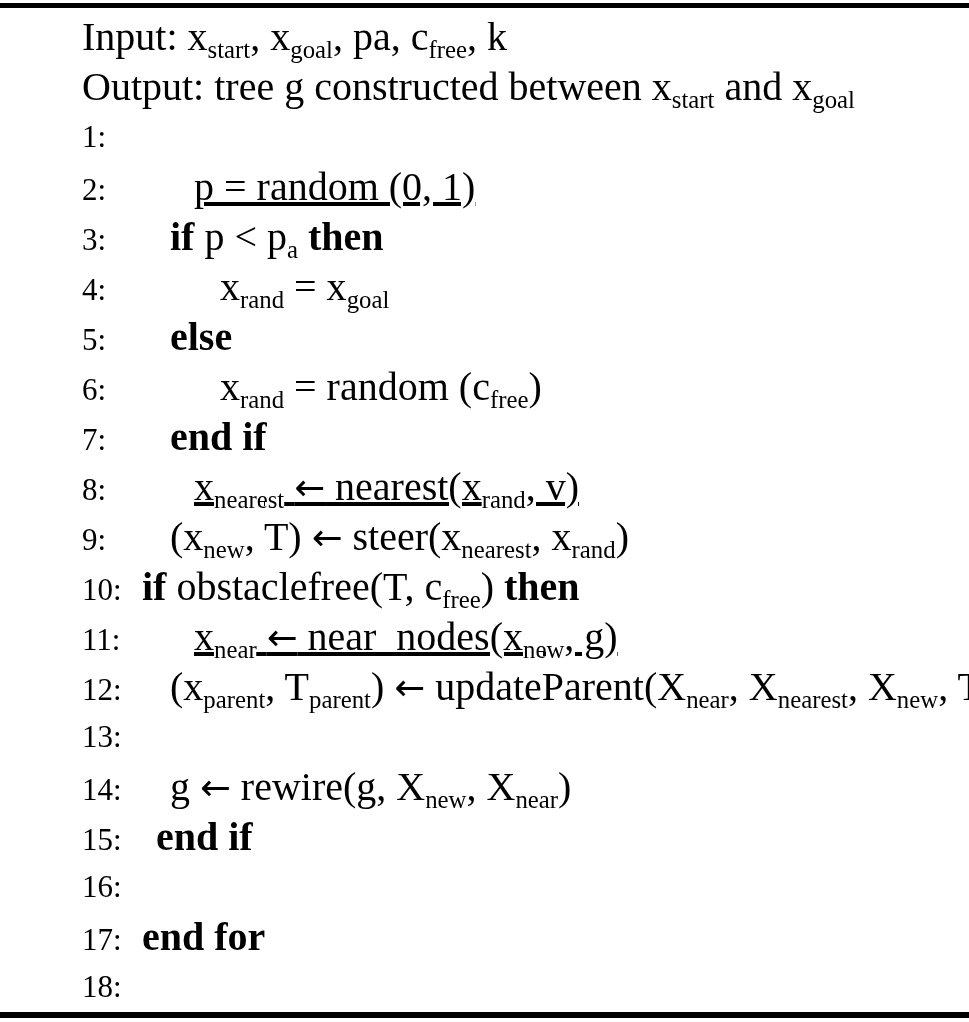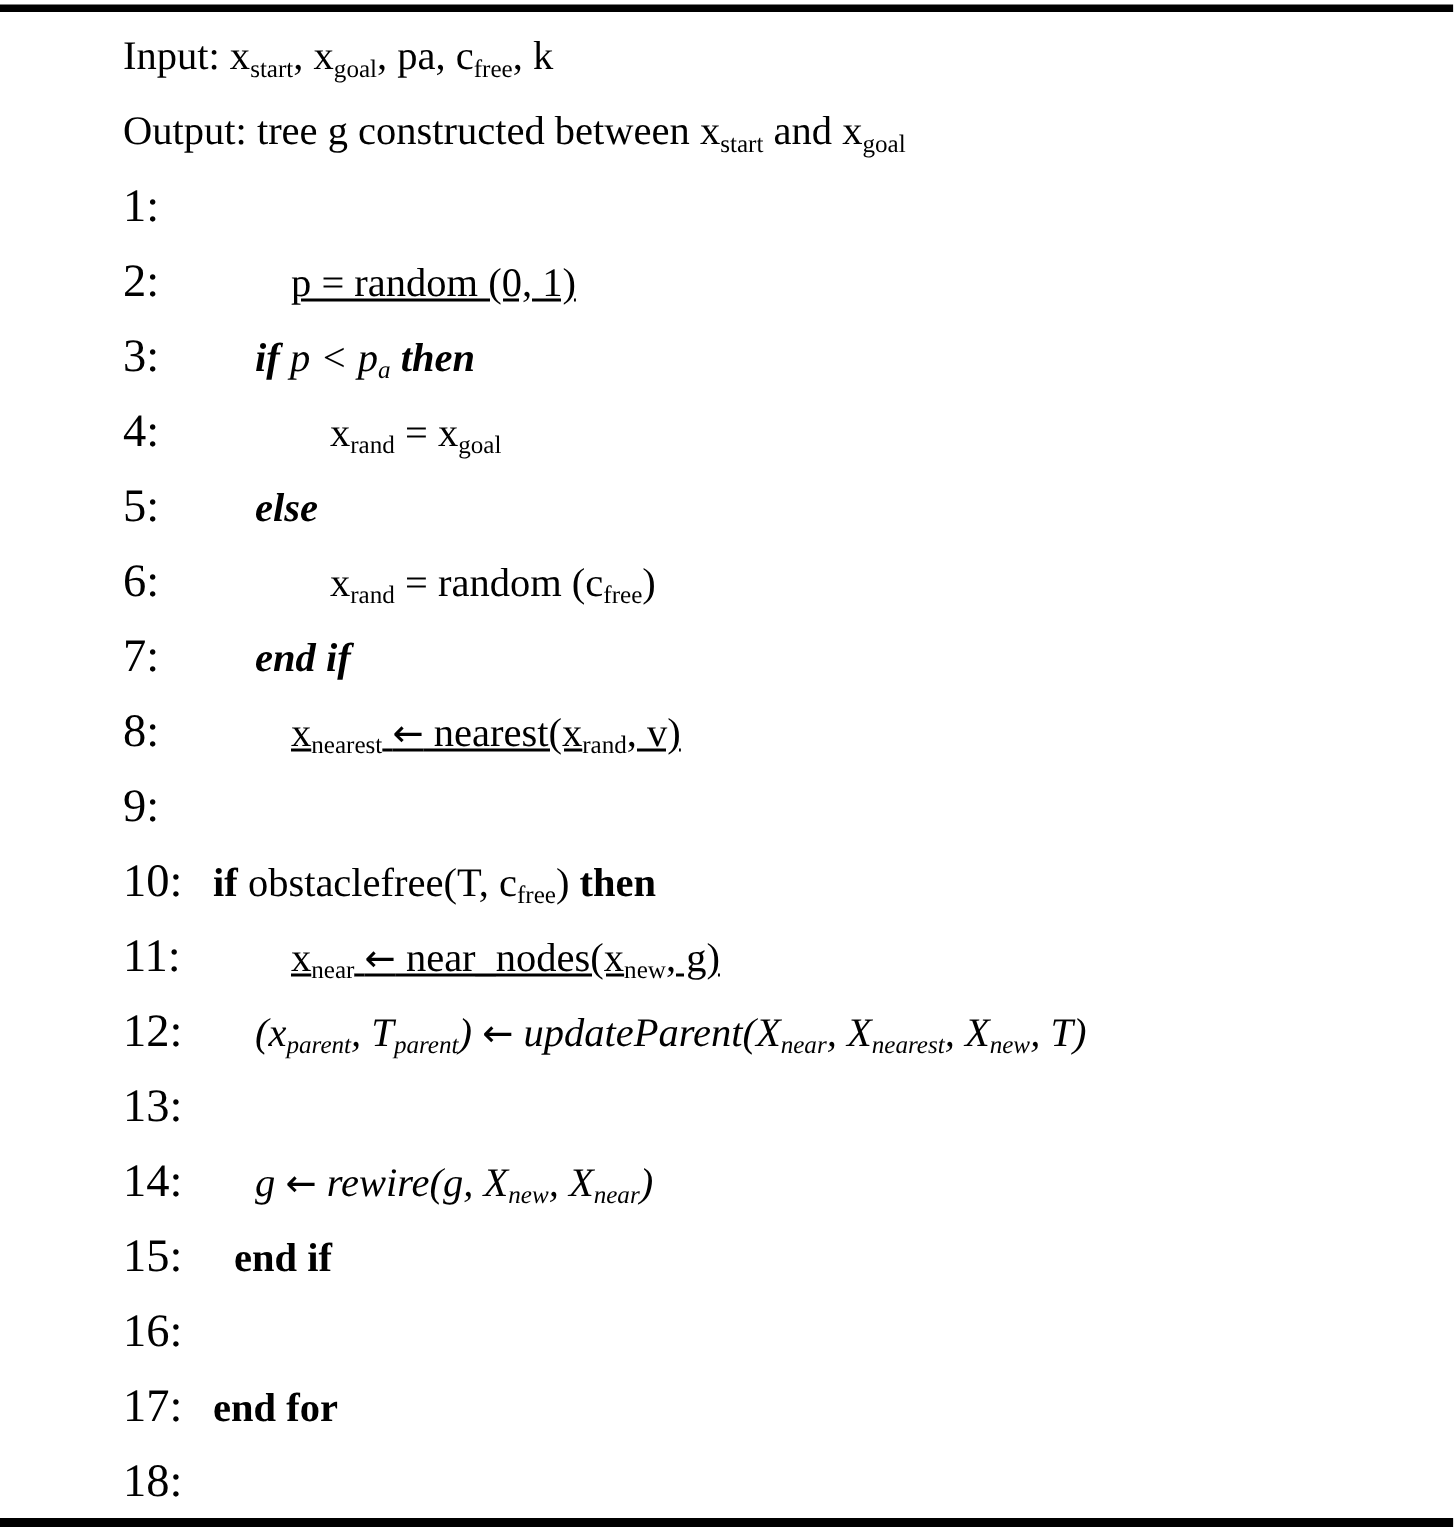--- a/index.html
+++ b/index.html
@@ -49,21 +49,21 @@
   }
   .row .num {
     width: 60px;
     flex: 0 0 60px;
     margin-left: 82px;
     text-align: left;
     font-size: 31px;
   }
   .row .content {
     flex: 0 0 auto;
-    font-size: 27px;
+    font-size: 40px;
     text-align: center;
   }
   .row.header .content {
     margin-left: 0;
   }
   .row.header {
     padding-left: 82px;
   }
   .b { font-weight: bold; }
   sub {
@@ -72,21 +72,21 @@
     position: relative;
     top: 0.32em;
     line-height: 0;
   }
   .arrow {
     font-family: "DejaVu Sans", sans-serif;
     font-size: 0.92em;
   }
   
   .i0 { margin-left: 0px; }
-  .i1 { margin-left: 28px; font-style: italic; }
+  .i1 { margin-left: 28px; }
   .i2 { margin-left: 52px; text-decoration: underline; }
   .i3 { margin-left: 78px; }
   .i4 { margin-left: 14px; }
 </style>
 </head>
 <body>
 
 <div id="algorithm-figure">
 
   <div class="rule rule-top"></div>
@@ -135,20 +135,21 @@
       <span class="content i1 b">end if</span>
     </div>
 
     <div class="row">
       <span class="num">8:</span>
       <span class="content i2">x<sub>nearest</sub> <span class="arrow">←</span> nearest(x<sub>rand</sub>, v)</span>
     </div>
 
     <div class="row">
       <span class="num">9:</span>
+      <span class="content i1">(x<sub>new</sub>, T) <span class="arrow">←</span> steer(x<sub>nearest</sub>, x<sub>rand</sub>)</span>
     </div>
 
     <div class="row">
       <span class="num">10:</span>
       <span class="content i0"><span class="b">if</span> obstaclefree(T, c<sub>free</sub>) <span class="b">then</span></span>
     </div>
 
     <div class="row">
       <span class="num">11:</span>
       <span class="content i2">x<sub>near</sub> <span class="arrow">←</span> near_nodes(x<sub>new</sub>, g)</span>

